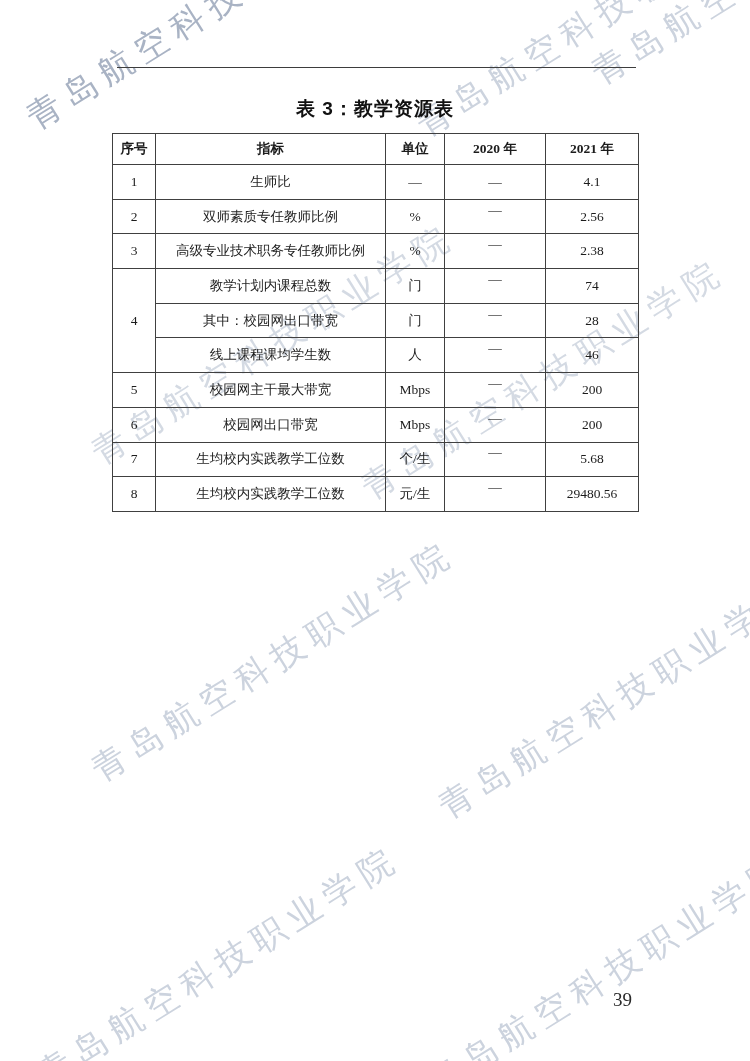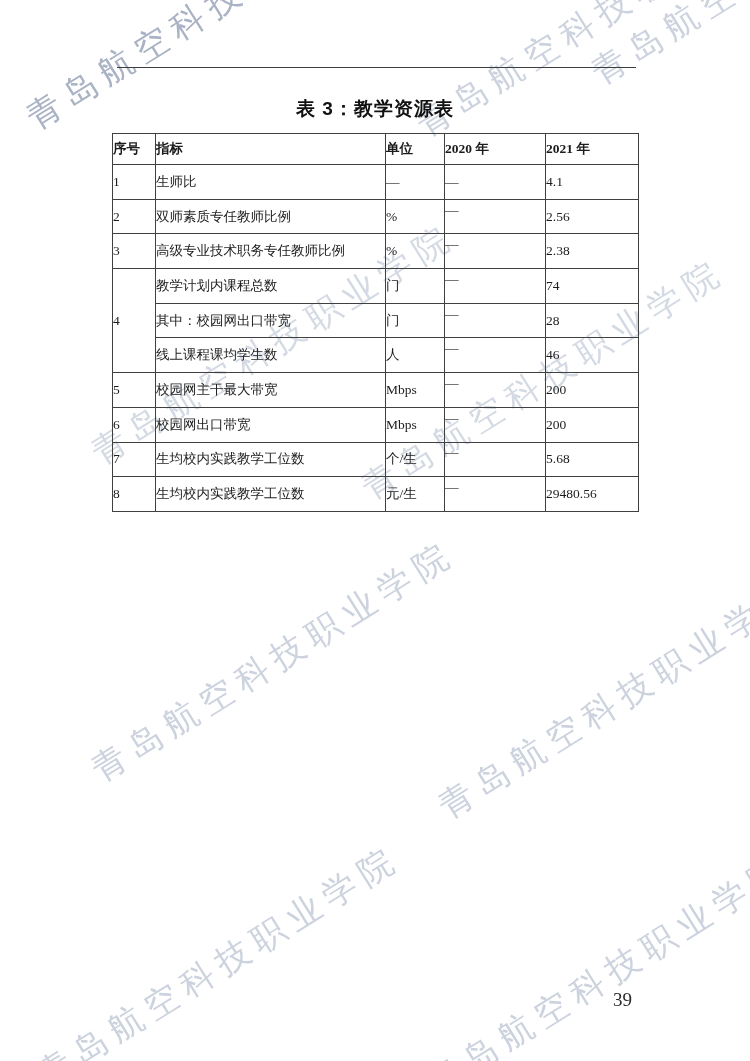--- a/index.html
+++ b/index.html
@@ -46,21 +46,21 @@
   }
 
   
   table.res {
     position:absolute; top:133px; left:112px; width:526px; z-index:1;
     border-collapse:collapse; table-layout:fixed;
     font-size:13.5px; background:transparent;
   }
   table.res th, table.res td {
     border:1.5px solid #404040; padding:0;
-    text-align:left; vertical-align:middle;
+    text-align:center; vertical-align:middle;
     background:transparent; overflow:hidden;
   }
   table.res thead th { height:30px; font-weight:bold; }
   table.res tbody td { height:33.7px; font-weight:normal; }
   .up { position:relative; top:-7px; display:inline-block; }
 
   
   .page-number {
     position:absolute; top:989px; right:118px; z-index:1;
     font-size:19px; color:#2a2a2a;

